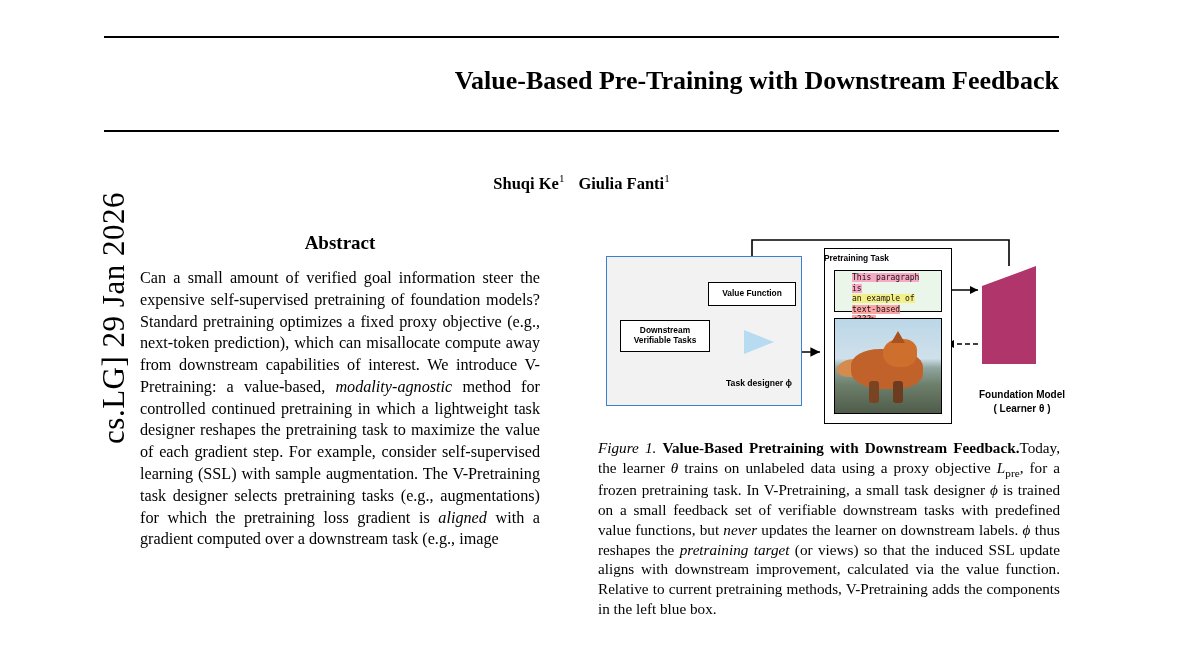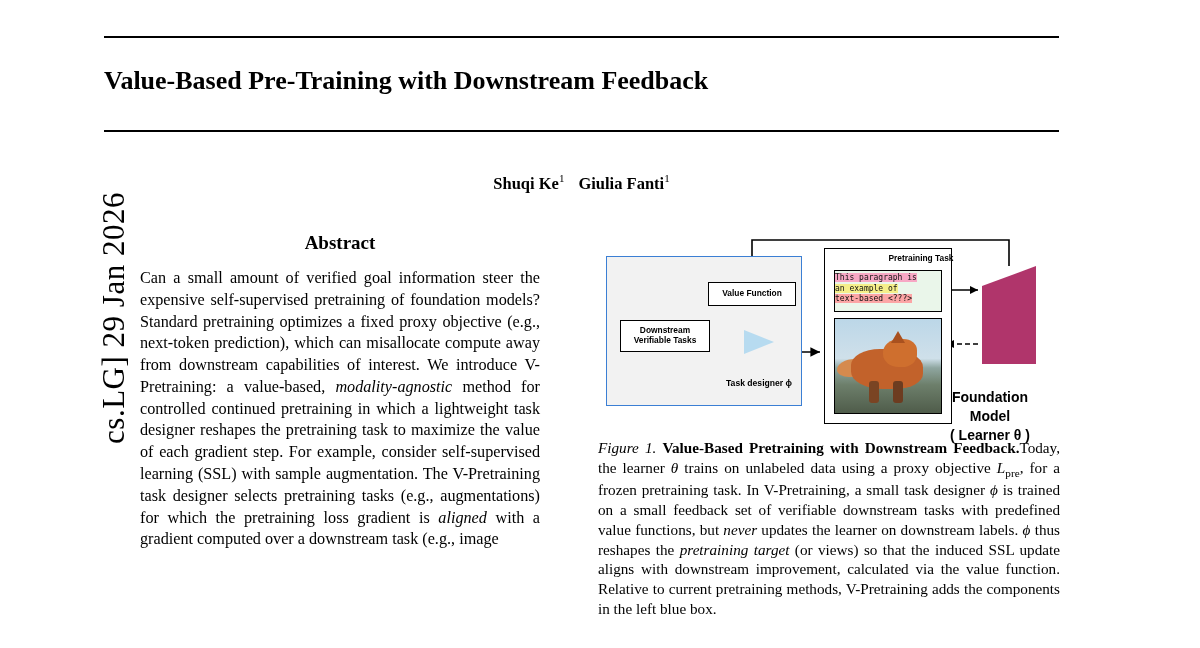--- a/index.html
+++ b/index.html
@@ -47,21 +47,21 @@
     width: 955px;
   }
   #rule-top { position: absolute; top: 36px; left: 0; }
   #rule-bot { position: absolute; top: 130px; left: 0; }
 
   #paper-title {
     position: absolute;
     top: 66px;
     left: 0;
     width: 955px;
-    text-align: left;
+    text-align: right;
     font-size: 26px;
     font-weight: bold;
     font-family: "Liberation Serif", serif;
   }
 
   #authors {
     position: absolute;
     top: 172px;
     left: 0;
     width: 955px;
@@ -172,38 +172,37 @@
     height: 176px;
     border: 1.3px solid #000;
     background: #ffffff;
     box-sizing: border-box;
   }
   #pretrain-title {
     position: absolute;
     left: 226px;
     top: 21px;
     width: 128px;
-    text-align: center;
+    text-align: left;
     font-size: 8.4px;
     font-family: "Liberation Sans", sans-serif;
     font-weight: bold;
-    padding-left: 33px;
   }
   #text-block {
     position: absolute;
     left: 236px;
     top: 38px;
     width: 108px;
     height: 42px;
     border: 1px solid #000;
     background: #eaf6ea;
     font-family: "DejaVu Sans Mono", monospace;
     font-size: 8px;
     line-height: 1.32;
-    padding: 2px 0;
+    padding: 2px 17px;
     box-sizing: border-box;
     color: #111;
   }
   .hl-pink { background: #f7a8c4; }
   .hl-yellow { background: #f5ef8a; }
   .hl-blue { background: #fca5a5; }
 
   #fox-img {
     position: absolute;
     left: 236px;
@@ -284,25 +283,25 @@
   #foundation-shape2 {
     position: absolute;
     left: 384px;
     top: 54px;
     width: 54px;
     height: 78px;
     background: #b0356b;
   }
   #foundation-label {
     position: absolute;
-    left: 340px;
+    left: 372px;
     top: 156px;
     width: 104px;
     text-align: center;
-    font-size: 14px;
+    font-size: 10px;
     font-family: "Liberation Sans", sans-serif;
     font-weight: bold;
     line-height: 1.35;
   }
 
   #fig-svg {
     position: absolute;
     left: 0; top: 0;
     width: 462px; height: 192px;
     pointer-events: none;

